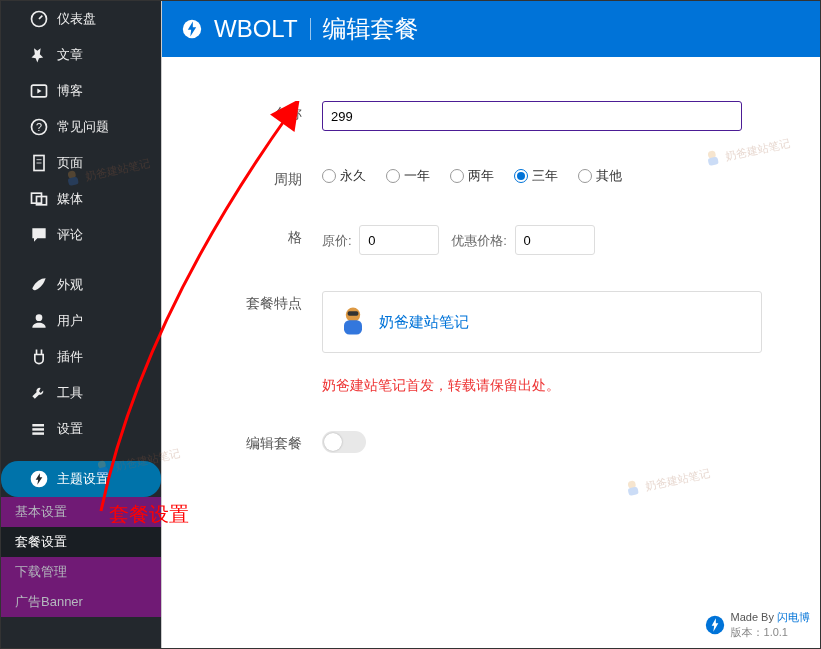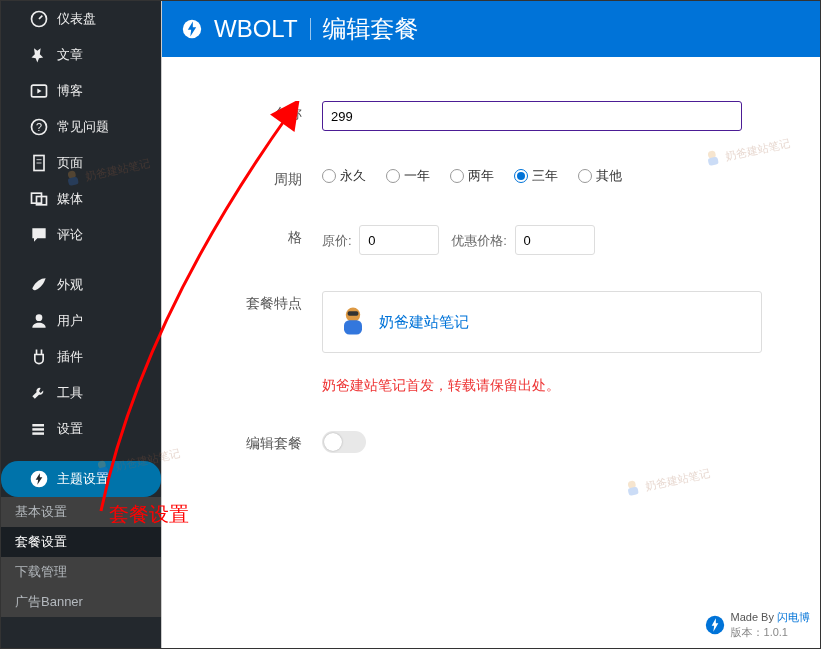--- a/index.html
+++ b/index.html
@@ -1,21 +1,21 @@
 <!DOCTYPE html>
 <html><head>
 <meta charset="utf-8">
 <style>
 * { box-sizing: border-box; margin: 0; padding: 0; }
 body { font-family: -apple-system, "Microsoft YaHei", sans-serif; font-size: 13px; color: #333; background: #f1f1f1; width: 821px; height: 649px; overflow: hidden; position: relative; border: 1px solid #333; }
 .sidebar { position: absolute; left: 0; top: 0; width: 160px; height: 649px; background: #23282d; color: #eee; }
 .menu-item { display: flex; align-items: center; padding: 8px 28px; color: #eee; cursor: pointer; font-size: 13px; gap: 8px; }
 .menu-item.active { background: #0073aa; color: #fff; border-radius: 17px; }
 .menu-icon { width: 20px; height: 20px; display: inline-flex; align-items: center; justify-content: center; fill: currentColor; }
-.submenu-item { padding: 6px 12px 6px 14px; color: #b4b9be; font-size: 13px; cursor: pointer; background: #404040; }
+.submenu-item { padding: 6px 12px 6px 14px; color: #b4b9be; font-size: 13px; cursor: pointer; background: #701a75; }
 .submenu-item.active { color: #fff; font-weight: 500; background: #191e23; }
 .content { position: absolute; left: 160px; top: 0; right: 0; bottom: 0; background: #fff; border-left: 1px solid #ccc; }
 .header-bar { height: 56px; background: #0073d8; color: #fff; display: flex; align-items: center; padding: 0 20px; gap: 12px; font-size: 24px; }
 .header-sep { width: 1px; height: 22px; background: rgba(255,255,255,0.6); }
 .form-area { padding: 44px 30px 20px 20px; position: relative; }
 .form-row { display: flex; align-items: flex-start; margin-bottom: 36px; }
 .form-label { width: 140px; text-align: right; padding-right: 20px; color: #555; font-size: 14px; padding-top: 4px; }
 .form-field { flex: 1; }
 .text-input { width: 420px; height: 30px; border: 1px solid #4c1d95; border-radius: 3px; padding: 0 8px; font-size: 13px; }
 .text-input.plain { border: 1px solid #ddd; width: 80px; }

